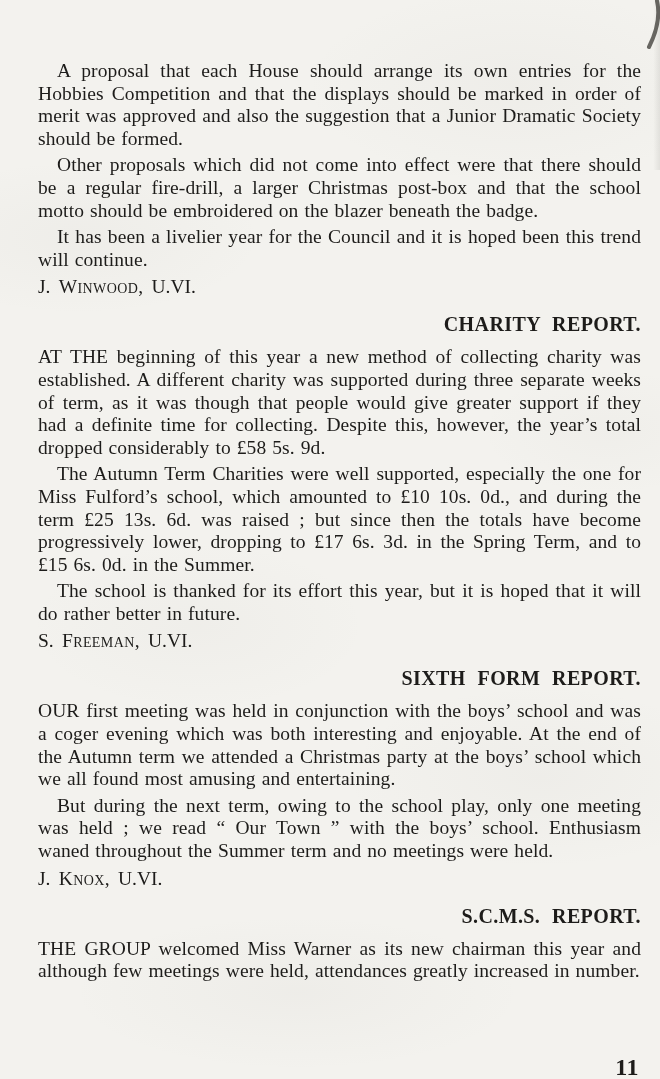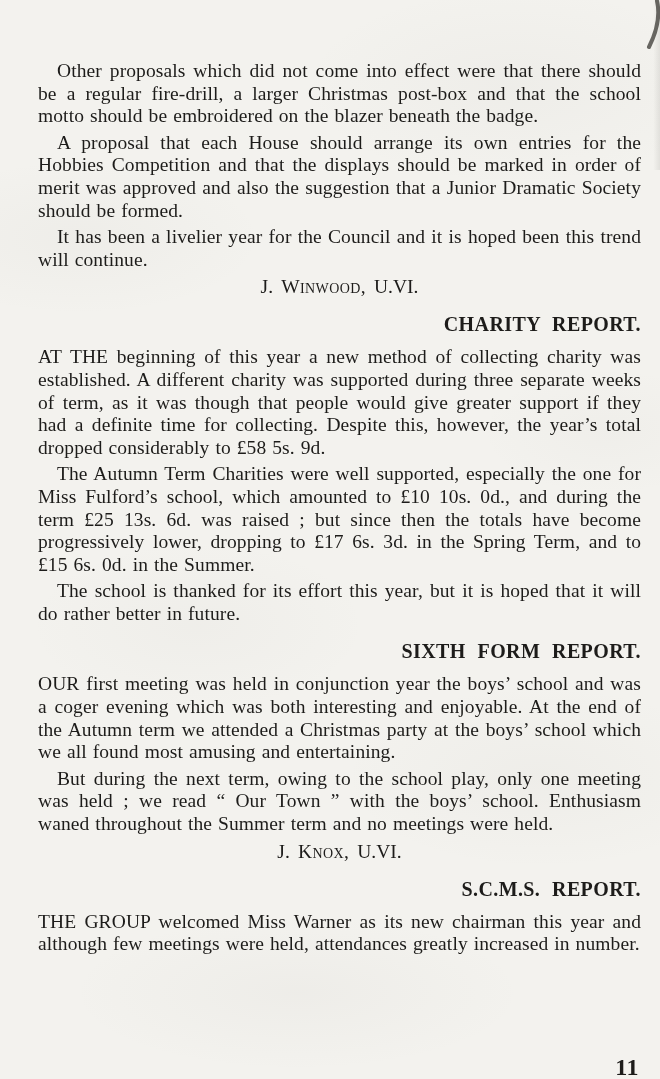--- a/index.html
+++ b/index.html
@@ -44,21 +44,21 @@
     line-height: 23px;
     text-align: right;
     font-weight: bold;
     letter-spacing: 0.4px;
     word-spacing: 0.32em;
   }
   .signature {
     margin: 4px 0 2px 0;
     font-size: 19.5px;
     line-height: 23px;
-    text-align: center;
+    text-align: left;
     word-spacing: 0.18em;
   }
   .sig-name {
     font-variant: small-caps;
     margin-left: 0.42em;
     letter-spacing: 0.4px;
   }
   .page-number {
     position: absolute;
     right: 21px;
@@ -88,34 +88,37 @@
 <div class="page">
 
   <div class="edge-shade"></div>
 
   <svg class="corner-mark" width="26" height="60" viewBox="0 0 26 60">
     <path d="M23 1 C26 14 23 31 15 47" stroke="#45433f" stroke-width="4" fill="none" stroke-linecap="round" opacity="0.8"></path>
   </svg>
 
   <div class="content">
 
+    <p class="para indent">A proposal that each House should arrange its own entries for the Hobbies Competition and that the displays should be marked in order of merit was approved and also the suggestion that a Junior Dramatic Society should be formed.</p>
     <p class="para indent">Other proposals which did not come into effect were that there should be a regular fire-drill, a larger Christmas post-box and that the school motto should be embroidered on the blazer beneath the badge.</p>
-    <p class="para indent">A proposal that each House should arrange its own entries for the Hobbies Competition and that the displays should be marked in order of merit was approved and also the suggestion that a Junior Dramatic Society should be formed.</p>
     <p class="para indent">It has been a livelier year for the Council and it is hoped been this trend will continue.</p>
     <div class="signature">
       <span>J.</span><span class="sig-name">Winwood</span><span>, U.VI.</span>
     </div>
 
     <h2 class="section-heading">CHARITY REPORT.</h2>
     <p class="para">AT THE beginning of this year a new method of collecting charity was established. A different charity was supported during three separate weeks of term, as it was though that people would give greater support if they had a definite time for collecting. Despite this, however, the year’s total dropped considerably to £58 5s. 9d.</p>
     <p class="para indent">The Autumn Term Charities were well supported, especially the one for Miss Fulford’s school, which amounted to £10 10s. 0d., and during the term £25 13s. 6d. was raised ; but since then the totals have become progressively lower, dropping to £17 6s. 3d. in the Spring Term, and to £15 6s. 0d. in the Summer.</p>
     <p class="para indent">The school is thanked for its effort this year, but it is hoped that it will do rather better in future.</p>
+    <div class="signature">
+      <span>S.</span><span class="sig-name">Freeman</span><span>, U.VI.</span>
+    </div>
 
     <h2 class="section-heading">SIXTH FORM REPORT.</h2>
-    <p class="para">OUR first meeting was held in conjunction year the boys’ school and was a coger evening which was both interesting and enjoyable. At the end of the Autumn term we attended a Christmas party at the boys’ school which we all found most amusing and entertaining.</p>
+    <p class="para">OUR first meeting was held in conjunction with the boys’ school and was a coger evening which was both interesting and enjoyable. At the end of the Autumn term we attended a Christmas party at the boys’ school which we all found most amusing and entertaining.</p>
     <p class="para indent">But during the next term, owing to the school play, only one meeting was held ; we read “ Our Town ” with the boys’ school. Enthusiasm waned throughout the Summer term and no meetings were held.</p>
     <div class="signature">
       <span>J.</span><span class="sig-name">Knox</span><span>, U.VI.</span>
     </div>
 
     <h2 class="section-heading">S.C.M.S. REPORT.</h2>
     <p class="para">THE GROUP welcomed Miss Warner as its new chairman this year and although few meetings were held, attendances greatly increased in number.</p>
 
   </div>
 

